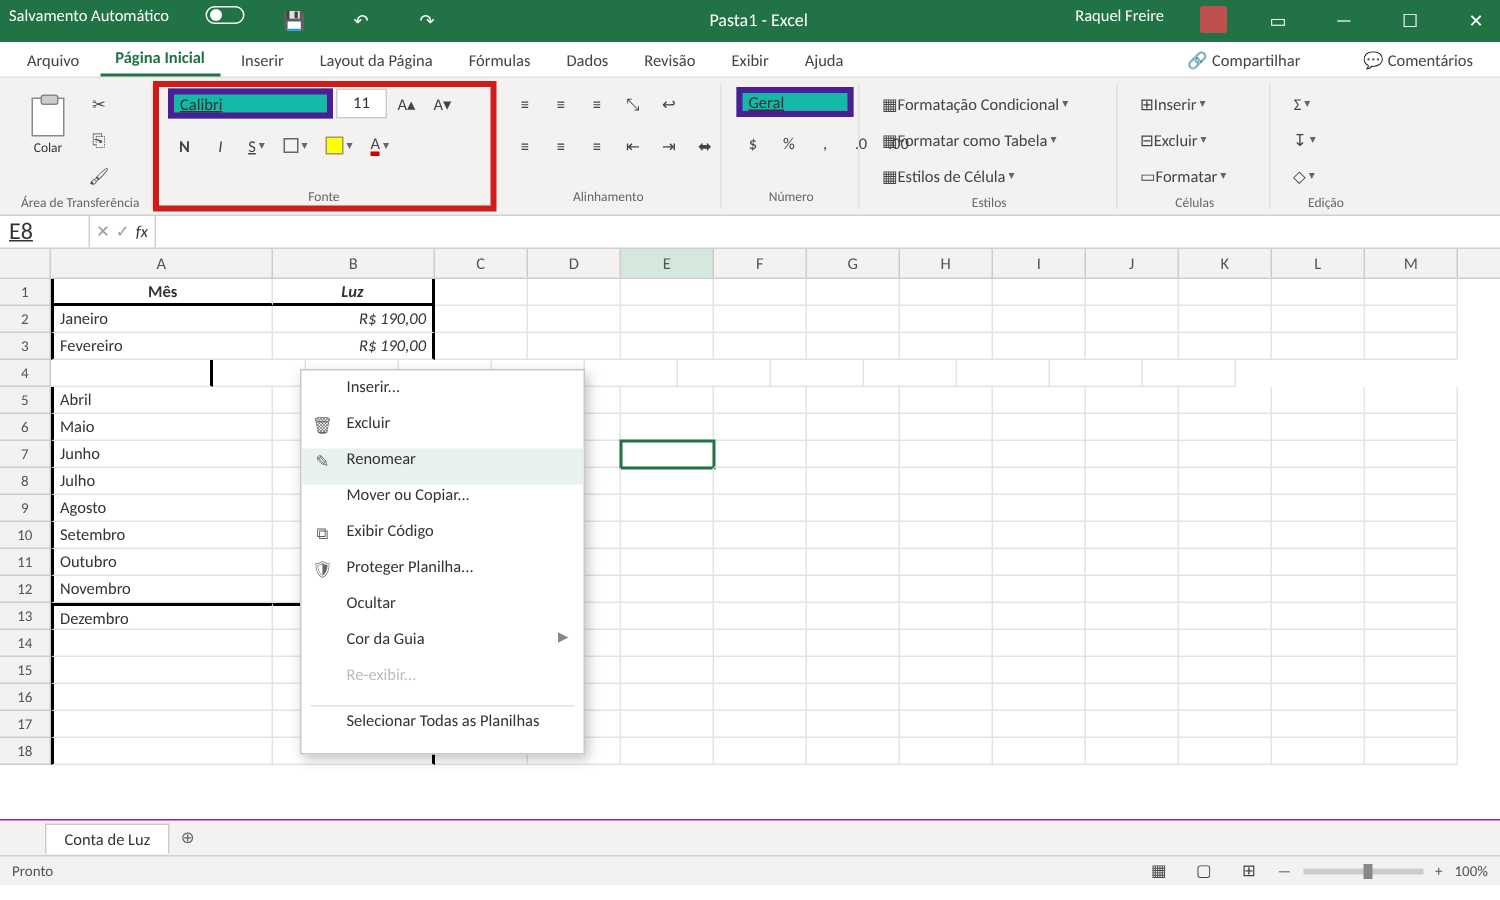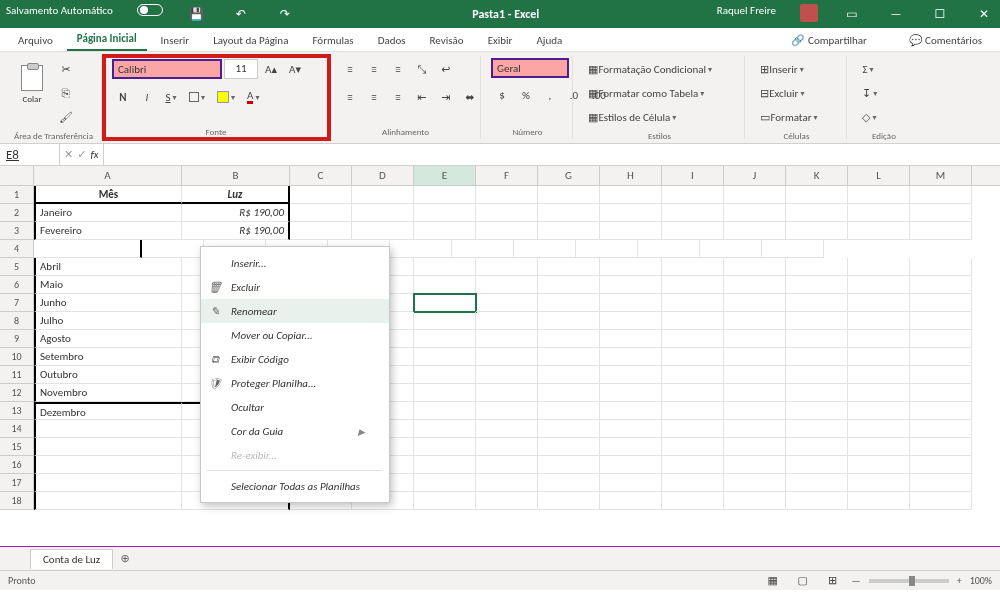--- a/index.html
+++ b/index.html
@@ -1,49 +1,49 @@
 <!DOCTYPE html>
 <html><head>
 <meta charset="utf-8">
 <style>
 * { margin:0; padding:0; box-sizing:border-box; font-family:"Segoe UI",Calibri,sans-serif; }
 body { background:#fff; width:1000px; height:600px; overflow:hidden; font-size:11px; color:#333; }
 
 .titlebar { height:28px; background:#217346; display:flex; align-items:center; color:#fff; padding:0 6px; }
 .titlebar .left, .titlebar .right { display:flex; gap:24px; }
-.titlebar .center { flex:1; text-align:center; font-size:12px;font-weight:bold; }
+.titlebar .center { flex:1; text-align:center; font-size:12px; }
 .titlebar .icon-btn { width:20px; height:20px; display:flex; align-items:center; justify-content:center; font-size:12px; color:#fff; cursor:pointer; }
 .titlebar .user-badge { width:18px; height:18px; background:#c0504d; border-radius:2px; }
 .toggle { display:inline-block; width:26px; height:12px; border:1px solid #fff; border-radius:6px; position:relative; }
 .toggle:after { content:""; position:absolute; width:8px; height:8px; background:#fff; border-radius:50%; top:1px; left:2px; }
 
 .ribbon-tabs { height:24px; background:#fff; border-bottom:1px solid #e1e1e1; display:flex; align-items:flex-end; padding:0 8px; gap:4px; }
 .ribbon-tabs .tab { padding:4px 10px; font-size:11px; color:#444; cursor:pointer; }
 .ribbon-tabs .tab.active { color:#217346; border-bottom:2px solid #217346; font-weight:600; }
 .ribbon-right { margin-left:auto; display:flex; gap:22px; }
 
 .ribbon { height:92px; background:#f3f2f1; border-bottom:1px solid #d0d0d0; display:flex; padding:4px 6px; gap:2px; }
 .ribbon-group { display:flex; flex-direction:column; padding:2px 8px; border-right:1px solid #e0e0e0; }
 .ribbon-group:last-child { border-right:none; }
 .ribbon-group .group-body { flex:1; display:flex; gap:4px; align-items:flex-start; }
 .ribbon-group .group-label { font-size:9px; color:#666; text-align:center; padding-top:2px; }
 .ribbon-btn { height:22px; min-width:22px; padding:0 4px; display:flex; align-items:center; justify-content:center; cursor:pointer; border:1px solid transparent; font-size:11px; color:#444; }
 .vstack { display:flex; flex-direction:column; gap:2px; }
 .hstack { display:flex; gap:2px; align-items:center; }
 
 .font-group { outline:4px solid #d01b1b; outline-offset:-2px; position:relative; width:225px; }
-.font-name-box { width:110px; height:20px; border:2px solid #4c1d95; background:#fca5a5; font-size:11px; padding:0 4px; display:flex; align-items:center; }
+.font-name-box { width:110px; height:20px; border:4px solid #4c1d95; background:#14b8a6; font-size:11px; padding:0 4px; display:flex; align-items:center;text-decoration:underline; }
 .font-size-box { width:34px; height:20px; border:1px solid #ccc; background:#fff; font-size:11px; text-align:center; line-height:18px; }
 
 .paste-big { width:36px; height:52px; display:flex; flex-direction:column; align-items:center; justify-content:center; font-size:9px; gap:2px; cursor:pointer; }
 .clipboard-icon { width:22px; height:26px; border:1px solid #888; background:#fff; position:relative; }
 .clipboard-icon:before { content:""; position:absolute; top:-3px; left:5px; width:10px; height:5px; border:1px solid #888; background:#ccc; border-radius:2px; }
 
 .formula-bar { height:22px; display:flex; border-bottom:1px solid #d0d0d0; background:#fff; }
-.name-box { width:60px; border-right:1px solid #d0d0d0; padding:0 6px; display:flex; align-items:center; font-size:13px;text-decoration:underline; }
+.name-box { width:60px; border-right:1px solid #d0d0d0; padding:0 6px; display:flex; align-items:center; font-size:16px;text-decoration:underline; }
 .fb-btns { display:flex; align-items:center; padding:0 4px; gap:4px; border-right:1px solid #d0d0d0; }
 .fb-input { flex:1; padding:0 6px; display:flex; align-items:center; }
 
 .grid-area { position:relative; height:380px; overflow:hidden; background:#fff; }
 .col-headers { display:flex; height:20px; background:#f3f2f1; border-bottom:1px solid #ccc; position:sticky; top:0; }
 .corner { width:34px; border-right:1px solid #ccc; background:#f3f2f1; }
 .col-h { border-right:1px solid #ccc; text-align:center; font-size:11px; color:#555; line-height:20px; }
 .col-h.A { width:148px; } .col-h.B { width:108px; }
 .col-h.std { width:62px; }
 .col-h.sel { background:#d4e8dd; }
@@ -55,21 +55,21 @@
 .cell.A { width:148px; } .cell.B { width:108px; text-align:right;font-style:italic; } .cell.std { width:62px; }
 
 .hdr-cell { font-weight:600; text-align:center !important; border-bottom:2px solid #000 !important; }
 .b-border-right { border-right:2px solid #000 !important; }
 .b-border-left { border-left:2px solid #000; }
 .tot-top { border-top:2px solid #000 !important; }
 
 .sel-cell { outline:2px solid #217346; outline-offset:-1px; background:#fff; }
 
 .context-menu { position:absolute; left:200px; top:80px; width:190px; background:#fff; border:1px solid #c8c8c8; box-shadow:2px 3px 8px rgba(0,0,0,0.25); padding:4px 0; z-index:50; }
-.ctx-item { display:flex; align-items:center; height:24px; padding:0 24px 0 30px; font-size:11px; color:#333; cursor:pointer; position:relative;font-style:italic; }
+.ctx-item { display:flex; height:24px; padding:0 10px 0 30px; font-size:11px; color:#333; cursor:pointer; position:relative; }
 .ctx-item:hover, .ctx-item.hover { background:#e8f1ec; }
 .ctx-item .ico { position:absolute; left:6px; width:16px; height:16px; display:flex; align-items:center; justify-content:center; font-size:11px; color:#666; }
 .ctx-item.disabled { color:#bbb; }
 .ctx-sep { height:1px; background:#e0e0e0; margin:3px 6px; }
 .ctx-arrow { margin-left:auto; color:#888; font-size:9px; }
 
 .sheet-tabs { height:24px; background:#f3f2f1; border-top:1px solid #a21caf; display:flex; align-items:center; padding-left:30px; gap:2px; }
 .sheet-tab { padding:3px 12px; background:#fff; border:1px solid #ccc; border-bottom:none; font-size:11px; cursor:pointer; }
 .sheet-add { width:20px; height:20px; display:flex; align-items:center; justify-content:center; color:#666; cursor:pointer; }
 

